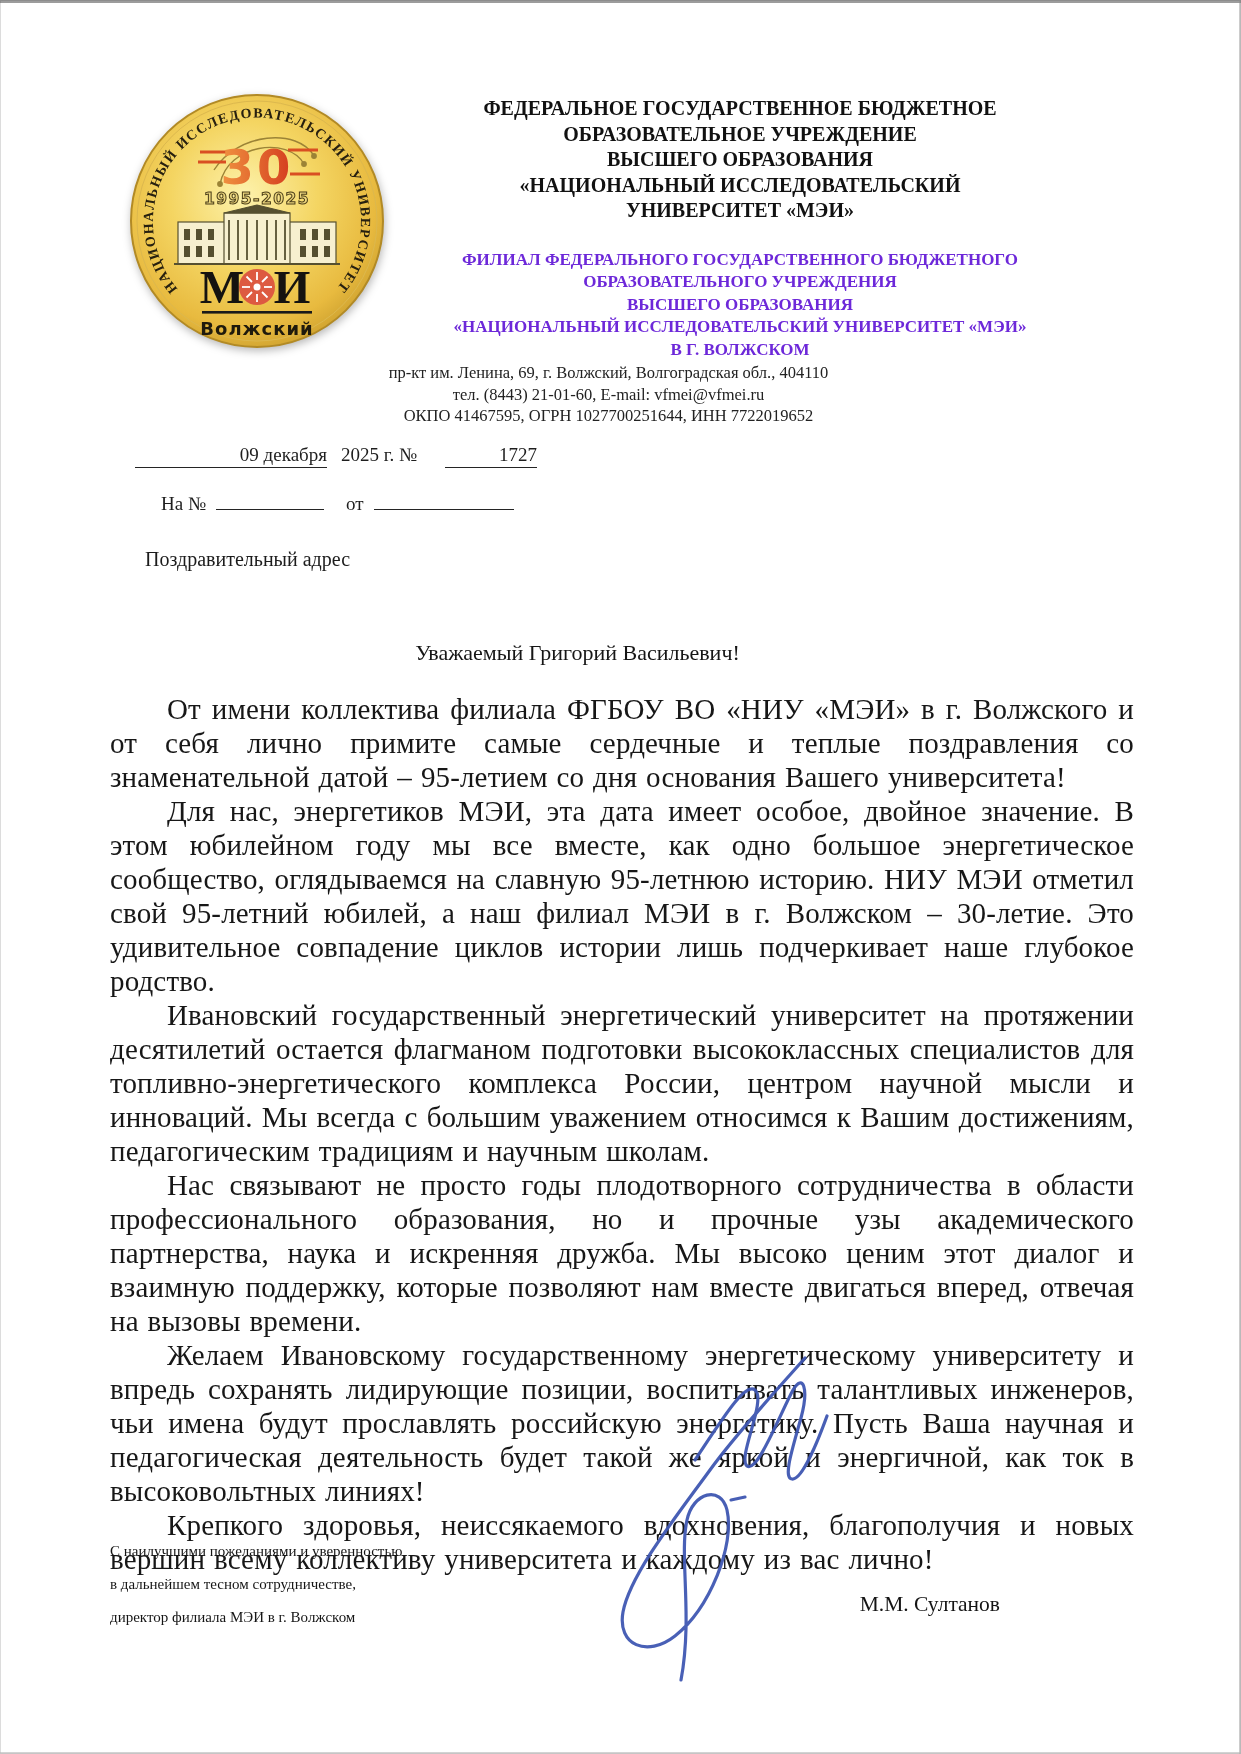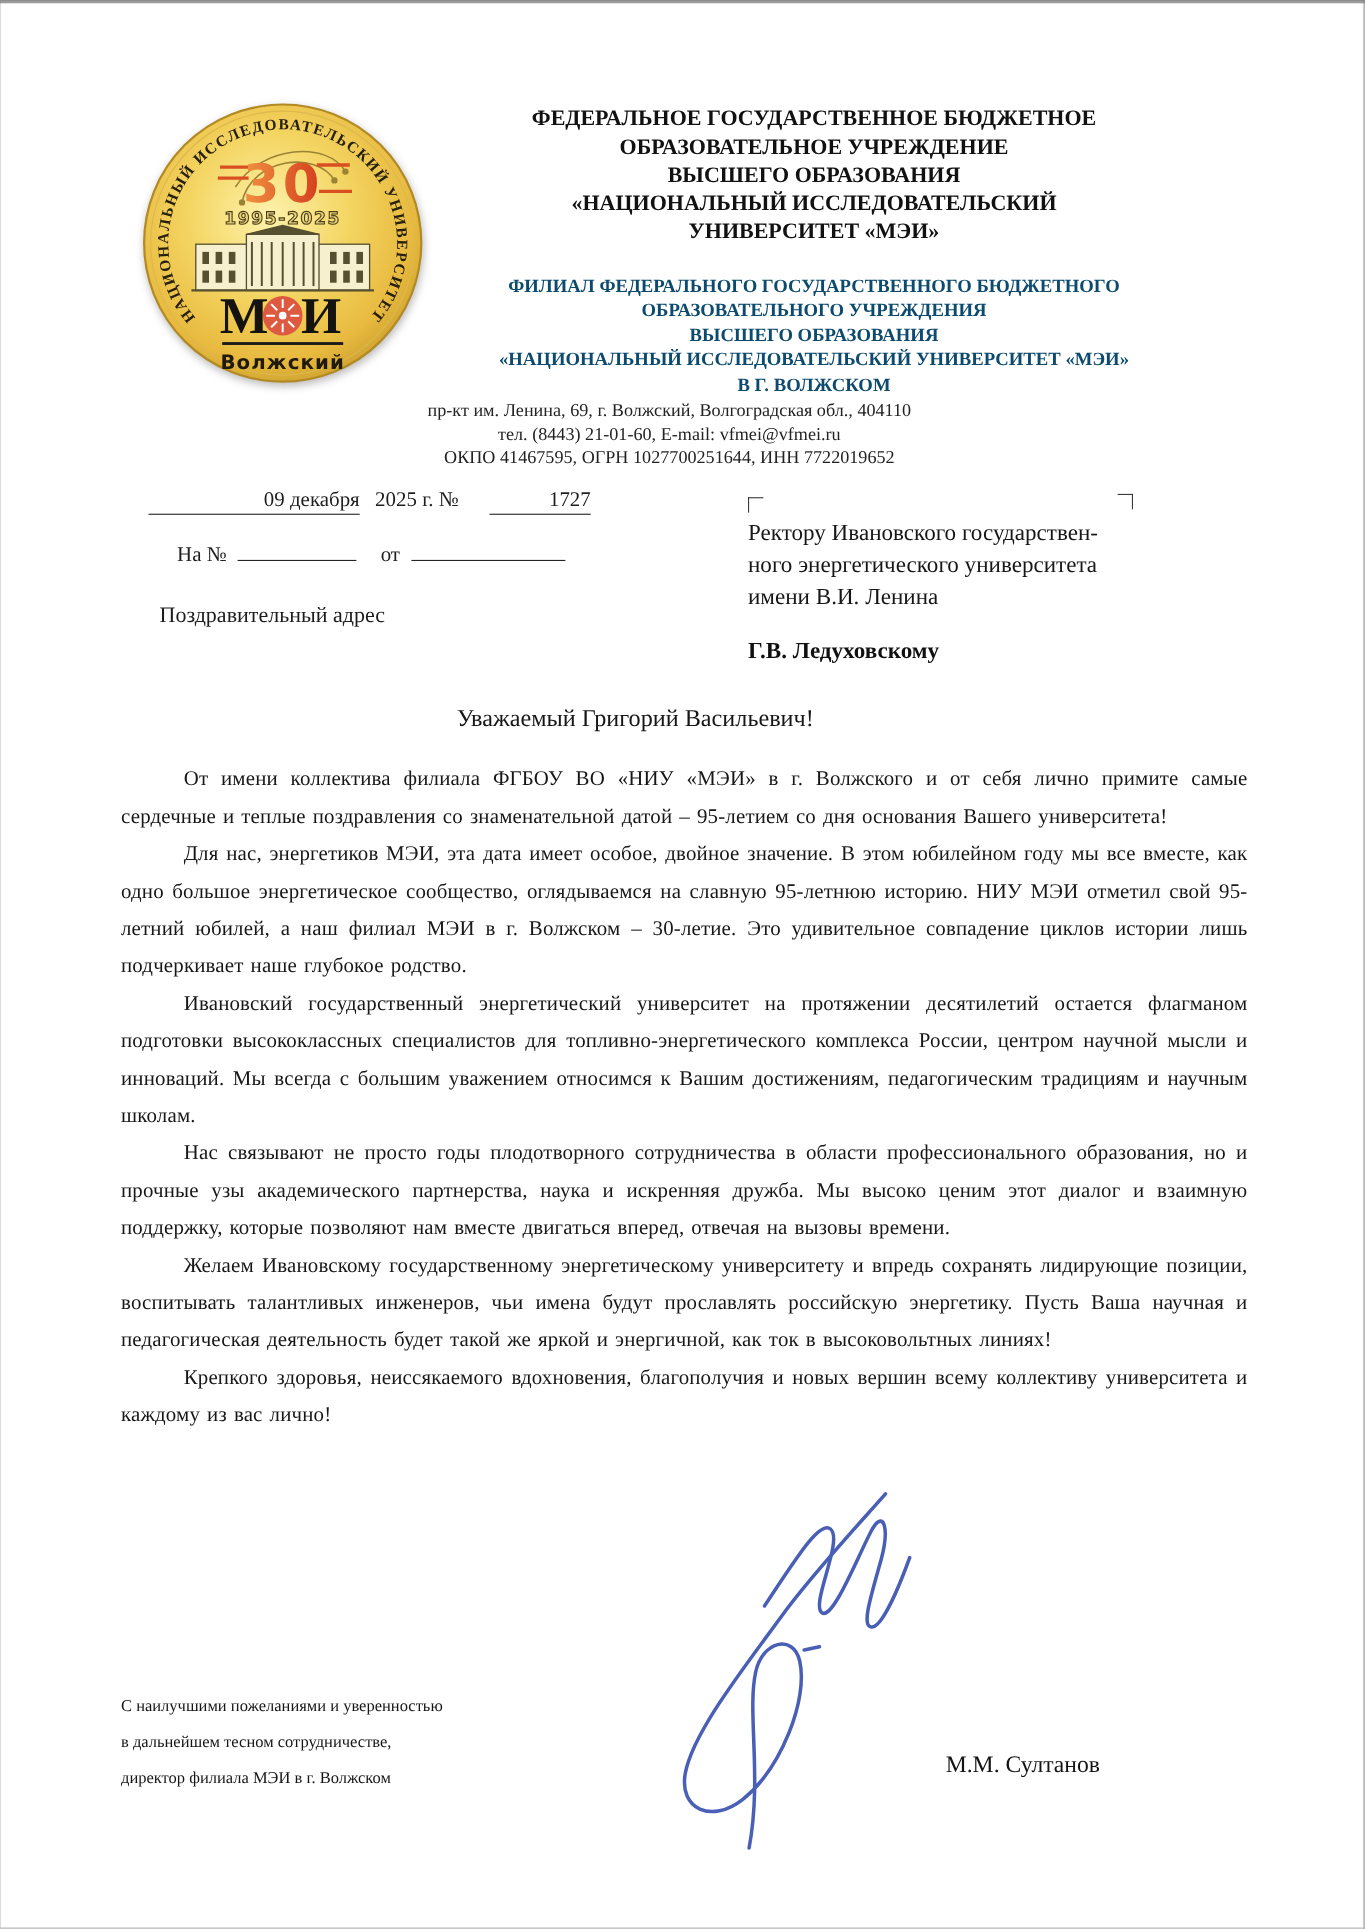--- a/index.html
+++ b/index.html
@@ -12,21 +12,21 @@
   .edge-top{position:absolute;top:0;left:0;right:0;height:3px;background:#4a4a4a;opacity:.55;}
   .edge-right{position:absolute;top:0;right:0;bottom:0;width:2px;background:#8d8d8d;opacity:.45;}
   .edge-bottom{position:absolute;left:0;right:0;bottom:0;height:2px;background:#b5b5b5;opacity:.6;}
 
   .prelines{white-space:pre-line;}
 
   .logo{position:absolute;left:128px;top:92px;width:258px;height:258px;filter:drop-shadow(1px 3px 4px rgba(0,0,0,.28));}
 
   .header-col{position:absolute;left:420px;top:96px;width:640px;text-align:center;}
   .org-block{font-weight:bold;font-size:20px;line-height:25.5px;color:#111;}
-  .branch-block{font-weight:bold;font-size:17px;line-height:22.5px;margin-top:25px;color:#0c4a6e;}
+  .branch-block{font-weight:bold;font-size:17px;line-height:22.5px;margin-top:25px;color:#6d28d9;}
 
   .contacts-block{position:absolute;left:0;top:362px;width:1185px;text-align:center;font-size:16.5px;line-height:21.5px;color:#222;padding-left:16px;}
 
   .ref-row{position:absolute;display:flex;align-items:baseline;font-size:19px;color:#1e1e1e;}
   .ref-row1{left:135px;top:444px;}
   .ref-row2{left:147px;top:486px;}
   .blank{display:inline-block;border-bottom:1.6px solid #242424;text-align:right;min-height:24px;box-sizing:border-box;}
   .date-blank{width:192px;}
   .num-blank{width:92px;margin-left:28px;}
   .reply-blank{width:108px;margin-left:10px;}
@@ -39,21 +39,21 @@
 
   .recipient{position:absolute;left:680px;top:446px;width:352px;}
   .corner{position:absolute;width:13px;height:13px;border-top:1.6px solid #3a3a3a;}
   .corner-left{left:0;top:6px;border-left:1.6px solid #3a3a3a;}
   .corner-right{right:2px;top:3px;border-right:1.6px solid #3a3a3a;}
   .recipient-address{padding-top:24px;font-size:21px;line-height:29px;color:#161616;}
   .recipient-name{margin-top:22px;font-size:21px;font-weight:bold;color:#101010;}
 
   .salutation{position:absolute;left:110px;top:640px;width:935px;text-align:center;font-size:22px;color:#161616;}
 
-  .body-text{position:absolute;left:110px;top:692px;width:1024px;font-size:19px;line-height:34px;text-align:justify;color:#171717;}
+  .body-text{position:absolute;left:110px;top:692px;width:1024px;font-size:29px;line-height:34px;text-align:justify;color:#171717;}
   .body-text p{margin:0;text-indent:57px;letter-spacing:.15px;word-spacing:1.5px;}
 
   .closing-lines{position:absolute;left:110px;top:1535px;font-size:15px;line-height:33px;color:#161616;}
   .signer-name{position:absolute;left:728px;top:1592px;width:272px;text-align:right;font-size:21.5px;color:#141414;}
   .signature{position:absolute;left:575px;top:1340px;width:310px;height:360px;}
 </style>
 </head>
 <body>
 
 <div class="page">
@@ -170,28 +170,20 @@
   </div>
   <div class="ref-row ref-row2">
     <span class="ref-label first">На №</span>
     <span class="blank reply-blank"></span>
     <span class="ref-label ot">от</span>
     <span class="blank from-blank"></span>
   </div>
 
   <div class="subject-line">Поздравительный адрес</div>
 
-  <div class="recipient">
-    <div class="corner corner-left"></div>
-    <div class="corner corner-right"></div>
-    <div class="recipient-address prelines">Ректору Ивановского государствен-
-ного энергетического университета
-имени В.И. Ленина</div>
-    <div class="recipient-name">Г.В. Ледуховскому</div>
-  </div>
 
   <div class="salutation">Уважаемый Григорий Васильевич!</div>
 
   <div class="body-text">
     <p>От имени коллектива филиала ФГБОУ ВО «НИУ «МЭИ» в г. Волжского и от себя лично примите самые сердечные и теплые поздравления со знаменательной датой – 95-летием со дня основания Вашего университета!</p>
     <p>Для нас, энергетиков МЭИ, эта дата имеет особое, двойное значение. В этом юбилейном году мы все вместе, как одно большое энергетическое сообщество, оглядываемся на славную 95-летнюю историю. НИУ МЭИ отметил свой 95-летний юбилей, а наш филиал МЭИ в г. Волжском – 30-летие. Это удивительное совпадение циклов истории лишь подчеркивает наше глубокое родство.</p>
     <p>Ивановский государственный энергетический университет на протяжении десятилетий остается флагманом подготовки высококлассных специалистов для топливно-энергетического комплекса России, центром научной мысли и инноваций. Мы всегда с большим уважением относимся к Вашим достижениям, педагогическим традициям и научным школам.</p>
     <p>Нас связывают не просто годы плодотворного сотрудничества в области профессионального образования, но и прочные узы академического партнерства, наука и искренняя дружба. Мы высоко ценим этот диалог и взаимную поддержку, которые позволяют нам вместе двигаться вперед, отвечая на вызовы времени.</p>
     <p>Желаем Ивановскому государственному энергетическому университету и впредь сохранять лидирующие позиции, воспитывать талантливых инженеров, чьи имена будут прославлять российскую энергетику. Пусть Ваша научная и педагогическая деятельность будет такой же яркой и энергичной, как ток в высоковольтных линиях!</p>
     <p>Крепкого здоровья, неиссякаемого вдохновения, благополучия и новых вершин всему коллективу университета и каждому из вас лично!</p>

